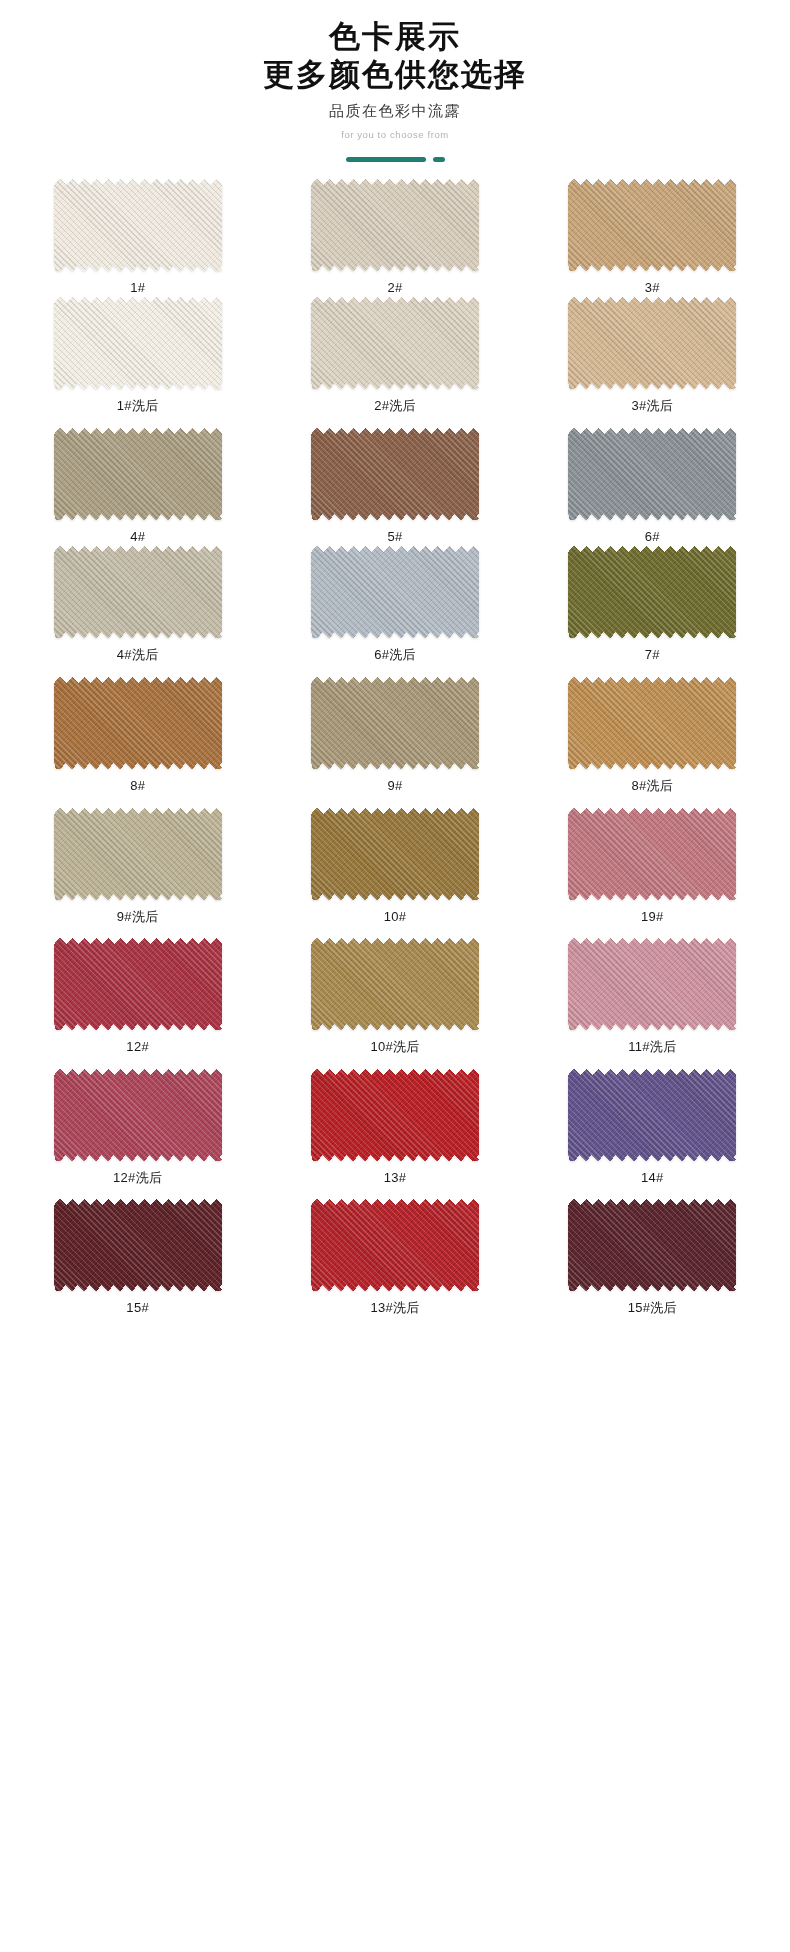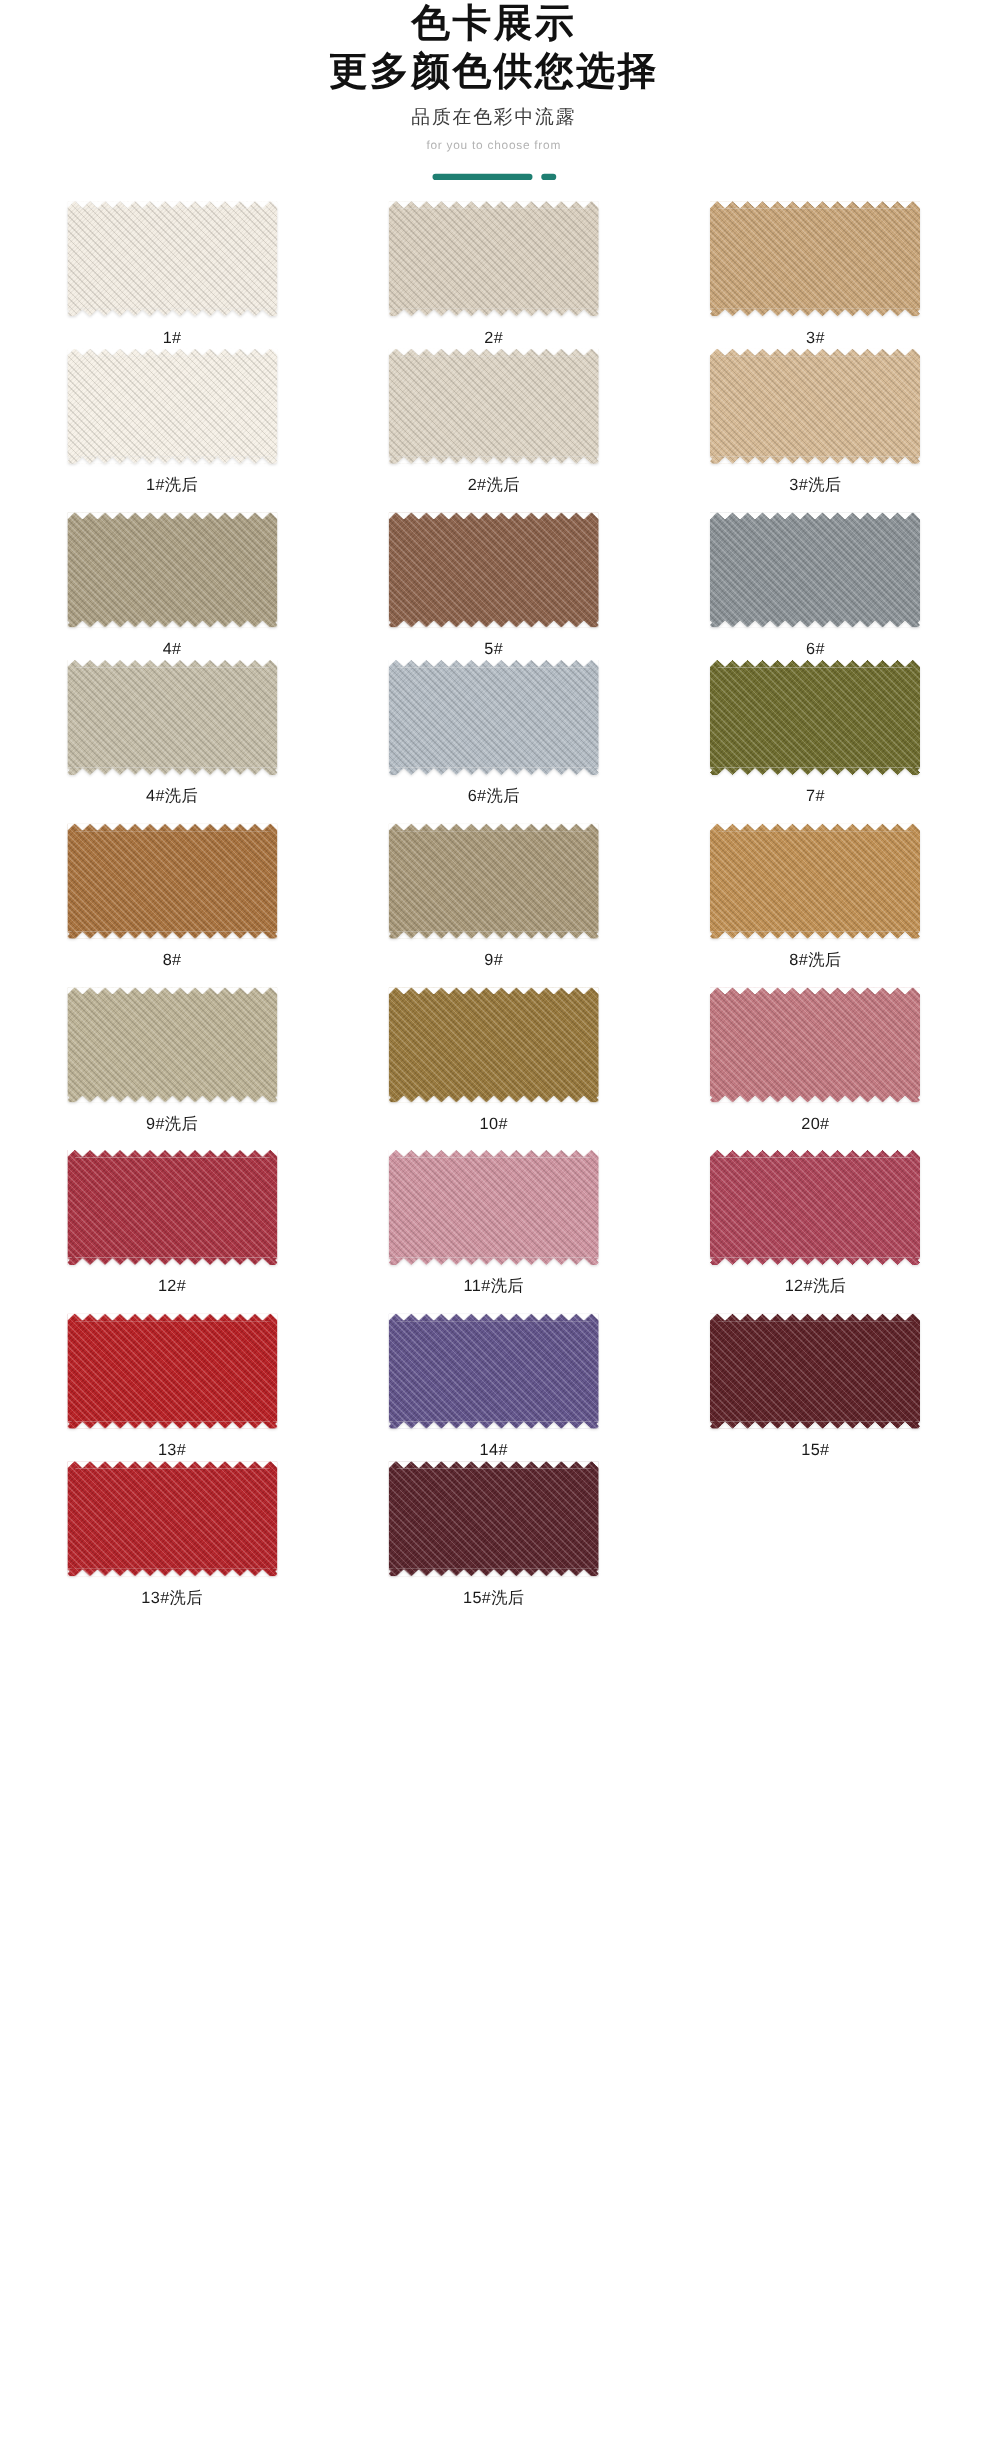--- a/index.html
+++ b/index.html
@@ -6,21 +6,21 @@
   html,body { background:#ffffff; }
   body {
     width:790px;
     min-height:1952px;
     font-family:"Liberation Sans","DejaVu Sans",sans-serif;
     color:#1a1a1a;
     -webkit-font-smoothing:antialiased;
   }
 
   
-  .header { text-align:center; }
+  .header { padding-top:18px; text-align:center; }
   .title-line {
     font-size:31px;
     font-weight:700;
     line-height:1.24;
     letter-spacing:2px;
     color:#111111;
   }
   .subtitle {
     margin-top:7px;
     font-size:15px;
@@ -268,30 +268,36 @@
     <div class="cell tight">
       <div class="swatch-wrap">
         <div class="swatch" style="background: rgb(151, 119, 58);"></div>
       </div>
       <div class="label">10#</div>
     </div>
     <div class="cell tight">
       <div class="swatch-wrap">
         <div class="swatch" style="background: rgb(194, 119, 127);"></div>
       </div>
-      <div class="label">20#</div>
+      <div class="label">19#</div>
     </div>
     <div class="cell tight">
       <div class="swatch-wrap">
         <div class="swatch" style="background: rgb(169, 49, 65);"></div>
       </div>
       <div class="label">12#</div>
     </div>
     <div class="cell loose">
       <div class="swatch-wrap">
+        <div class="swatch" style="background: rgb(169, 138, 78);"></div>
+      </div>
+      <div class="label">10#洗后</div>
+    </div>
+    <div class="cell loose">
+      <div class="swatch-wrap">
         <div class="swatch" style="background: rgb(207, 147, 160);"></div>
       </div>
       <div class="label">11#洗后</div>
     </div>
     <div class="cell loose">
       <div class="swatch-wrap">
         <div class="swatch" style="background: rgb(173, 67, 88);"></div>
       </div>
       <div class="label">12#洗后</div>
     </div>

